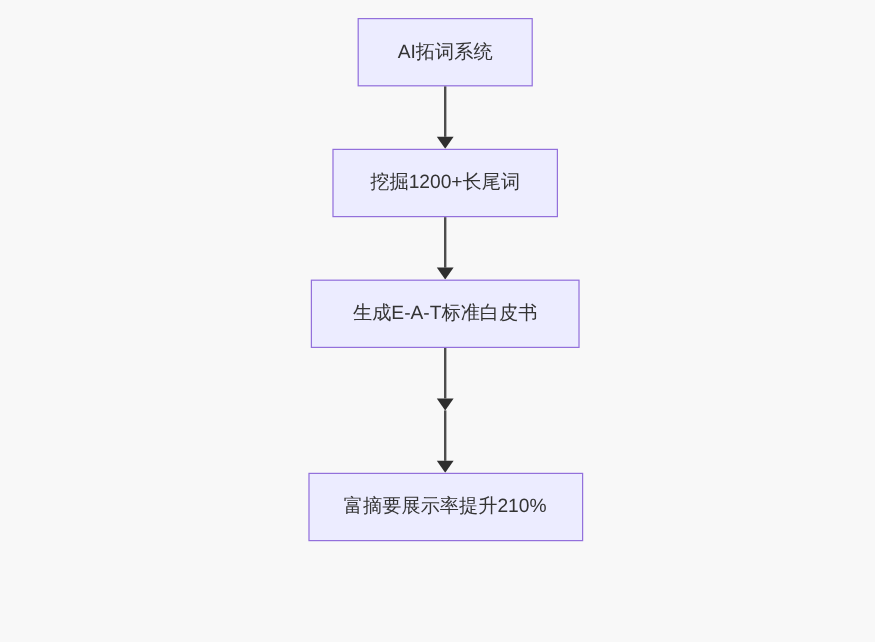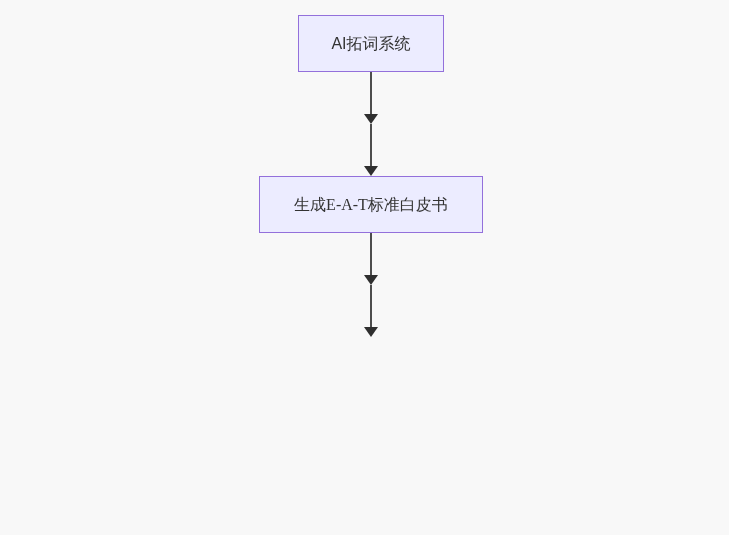--- a/index.html
+++ b/index.html
@@ -36,21 +36,21 @@
     background: var(--node_fill);
     border: 1px solid var(--node_border);
     color: var(--node_text);
     font-size: 16px;
     line-height: 1;
     white-space: nowrap;
     flex: 0 0 auto;
   }
   .n1 { width: 146px; }
   .n2 { width: 188px; }
-  .n3 { width: 224px; font-family: Liberation Serif, serif; }
+  .n3 { width: 224px; }
   .n4 { width: 219px; }
   .n5 { width: 229px; }
   .arrow {
     height: 52px;
     display: flex;
     flex-direction: column;
     align-items: center;
     flex: 0 0 auto;
   }
   .arrow .line {
@@ -73,20 +73,23 @@
 
   <div class="node n1">
     <span>AI拓词系统</span>
   </div>
 
   <div class="arrow">
     <div class="line"></div>
     <div class="head"></div>
   </div>
 
+  <div class="node n2">
+    <span>挖掘1200+长尾词</span>
+  </div>
 
   <div class="arrow">
     <div class="line"></div>
     <div class="head"></div>
   </div>
 
   <div class="node n3">
     <span>生成E-A-T标准白皮书</span>
   </div>
 
@@ -94,14 +97,17 @@
     <div class="line"></div>
     <div class="head"></div>
   </div>
 
 
   <div class="arrow">
     <div class="line"></div>
     <div class="head"></div>
   </div>
 
+  <div class="node n5">
+    <span>富摘要展示率提升210%</span>
+  </div>
 
 </div>
 
 </body></html>

